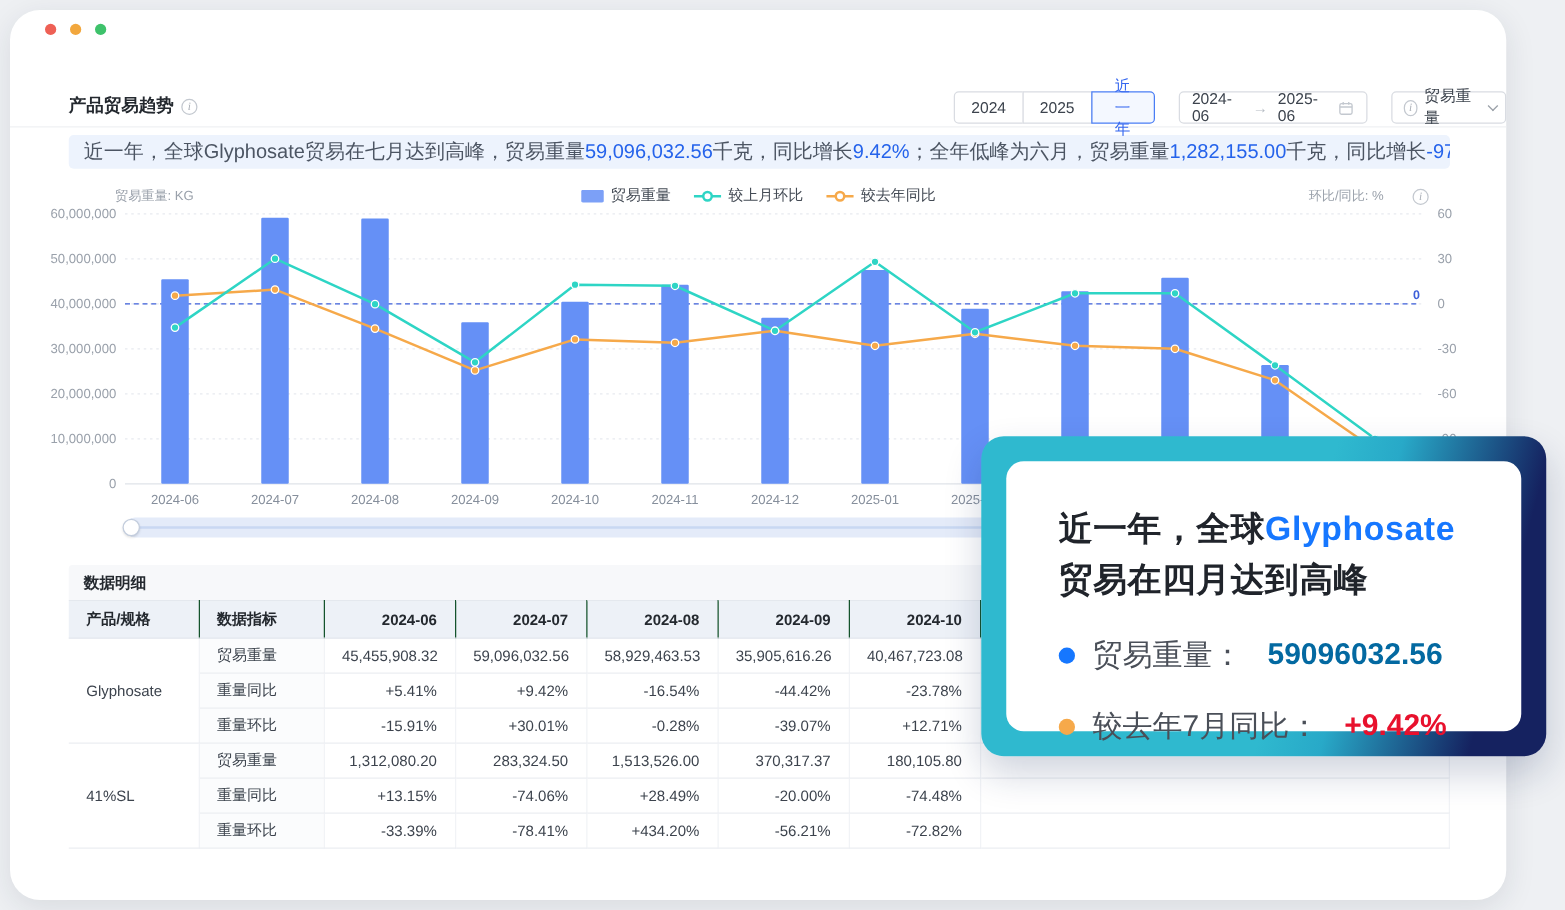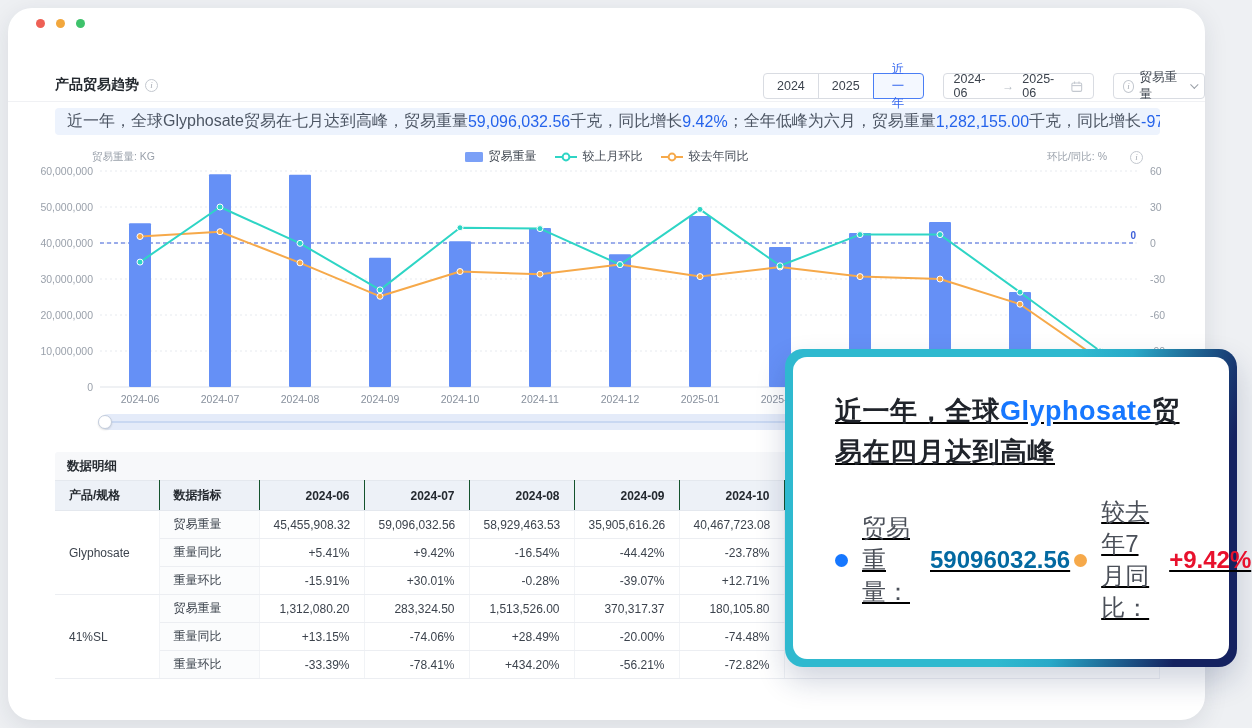--- a/index.html
+++ b/index.html
@@ -54,25 +54,25 @@
   .data-table th.c-left { text-align:left; }
   .data-table th.c-right { text-align:right; }
   .data-table td { height:28px; border-bottom:1px solid #eceef2; border-right:1px solid #f1f3f6; padding:0 14px; color:#3c434d; background:#fff; }
   .data-table td.product { vertical-align:middle; color:#3c434d; }
   .data-table td.metric { background:#fbfcfd; }
   .data-table td.num { text-align:right; }
   .pos { color:#ef4444; }
   .neg { color:#2eaf7d; }
 
   
-  .card-wrap { position:absolute; left:785px; top:349px; width:452px; height:318px; border-radius:18px; padding:8px; background:linear-gradient(105deg,#2fb9cf 55%,#28a9c8 65%,#152260 88%); box-shadow:0 14px 30px rgba(20,40,90,.20); z-index:50;text-decoration:underline; }
+  .card-wrap { position:absolute; left:785px; top:349px; width:452px; height:256px; border-radius:18px; padding:20px; background:linear-gradient(105deg,#2fb9cf 55%,#28a9c8 65%,#152260 88%); box-shadow:0 14px 30px rgba(20,40,90,.20); z-index:50; }
   .card { width:100%; height:100%; background:#fff; border-radius:14px; padding:34px 40px 26px 42px; }
   .card-title { font-size:27px; font-weight:bold; color:#20242b; line-height:1.5; letter-spacing:.5px; }
   .card-title .brand { color:#1677ff; }
-  .card-rows { margin-top:24px; display:flex; flex-direction:row; gap:4px; }
+  .card-rows { margin-top:24px; display:flex; flex-direction:column; gap:25px; }
   .card-row { display:flex; align-items:center; gap:14px; font-size:24px; color:#4a4f58; }
   .dot { width:13px; height:13px; border-radius:50%; flex:0 0 auto; }
   .card-val { font-weight:bold; color:#0369a1; margin-left:6px; }
   .card-val.red { color:#e8112d; }
 </style>
 </head>
 <body>
 
 <div class="window">
   <div class="inner">

